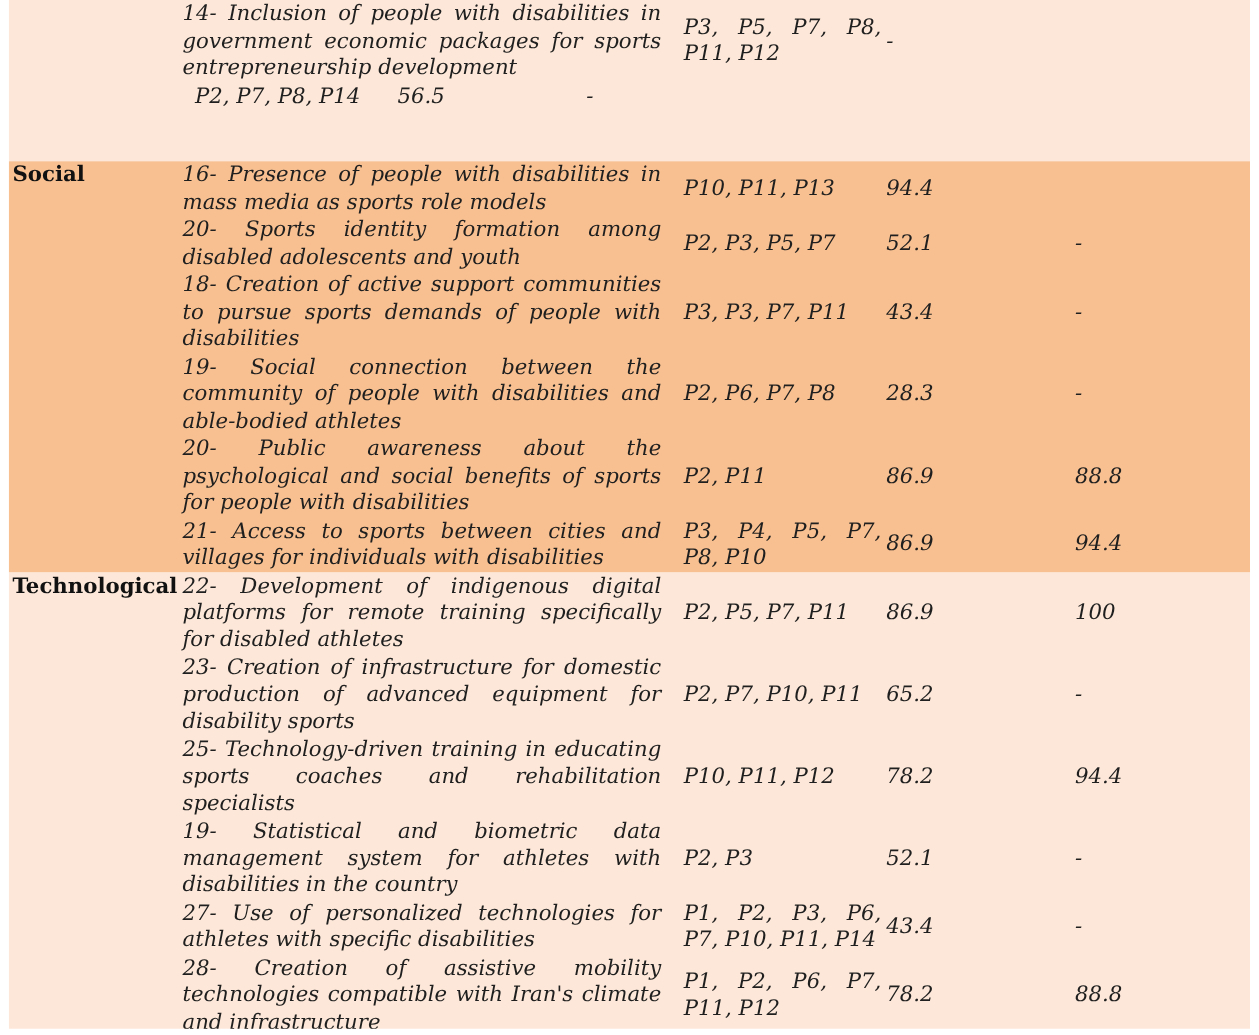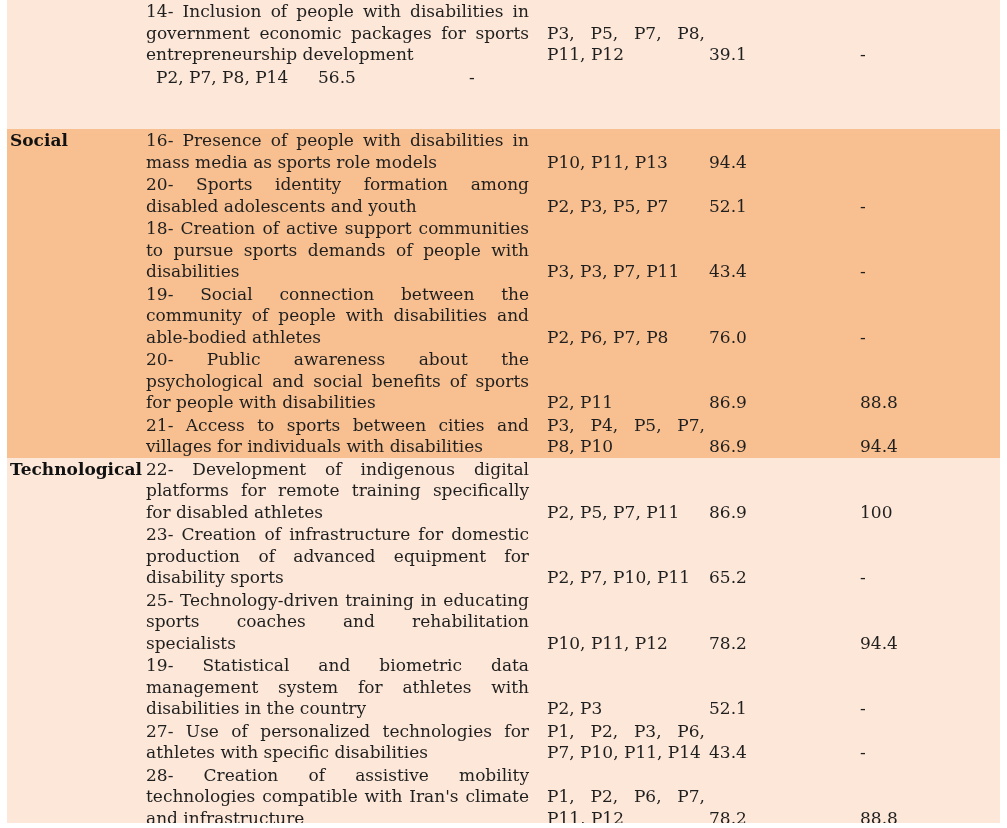--- a/index.html
+++ b/index.html
@@ -37,21 +37,21 @@
   .section:nth-child(3) { min-height: 386px; }
   .cat-cell {
     flex: none;
     width: 139px;
     box-sizing: border-box;
     padding: 1px 4px 0 3px;
     font-weight: bold;
     color: #111111;
   }
   .rows { flex: 1; min-width: 0; }
-  .row  { display: flex; align-items: flex-end; }
+  .row  { display: flex; align-items: center; font-style: italic; }
   .cell { box-sizing: border-box; padding-top: 1px; }
   .item {
     flex: none;
     width: 391px;
     padding-right: 8px;
     text-align: justify;
   }
   .participants {
     flex: none;
     width: 162px;
@@ -66,21 +66,20 @@
 <body>
 
 <div class="page">
   <div class="factor-table">
   <section class="section light">
     <div class="cat-cell"></div>
     <div class="rows">
   <div class="row">
     <div class="cell item">14- Inclusion of people with disabilities in government economic packages for sports entrepreneurship development</div>
     <div class="cell participants">P3, P5, P7, P8, P11, P12</div>
-    <div class="cell v1">39.1</div>
     <div class="cell v2">-</div>
   </div>
 
   <div class="row">
     <div class="cell participants">P2, P7, P8, P14</div>
     <div class="cell v1">56.5</div>
     <div class="cell v2">-</div>
   </div>
 </div>
   </section>
@@ -104,21 +103,21 @@
   <div class="row">
     <div class="cell item">18- Creation of active support communities to pursue sports demands of people with disabilities</div>
     <div class="cell participants">P3, P3, P7, P11</div>
     <div class="cell v1">43.4</div>
     <div class="cell v2">-</div>
   </div>
 
   <div class="row">
     <div class="cell item">19- Social connection between the community of people with disabilities and able-bodied athletes</div>
     <div class="cell participants">P2, P6, P7, P8</div>
-    <div class="cell v1">76.0</div>
+    <div class="cell v1">28.3</div>
     <div class="cell v2">-</div>
   </div>
 
   <div class="row">
     <div class="cell item">20- Public awareness about the psychological and social benefits of sports for people with disabilities</div>
     <div class="cell participants">P2, P11</div>
     <div class="cell v1">86.9</div>
     <div class="cell v2">88.8</div>
   </div>
 

